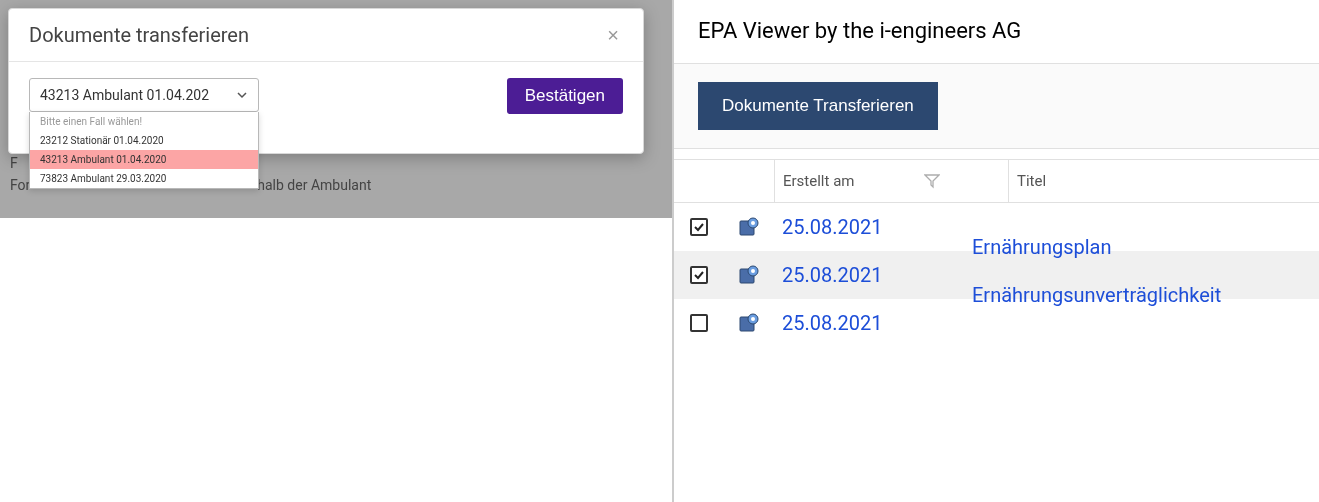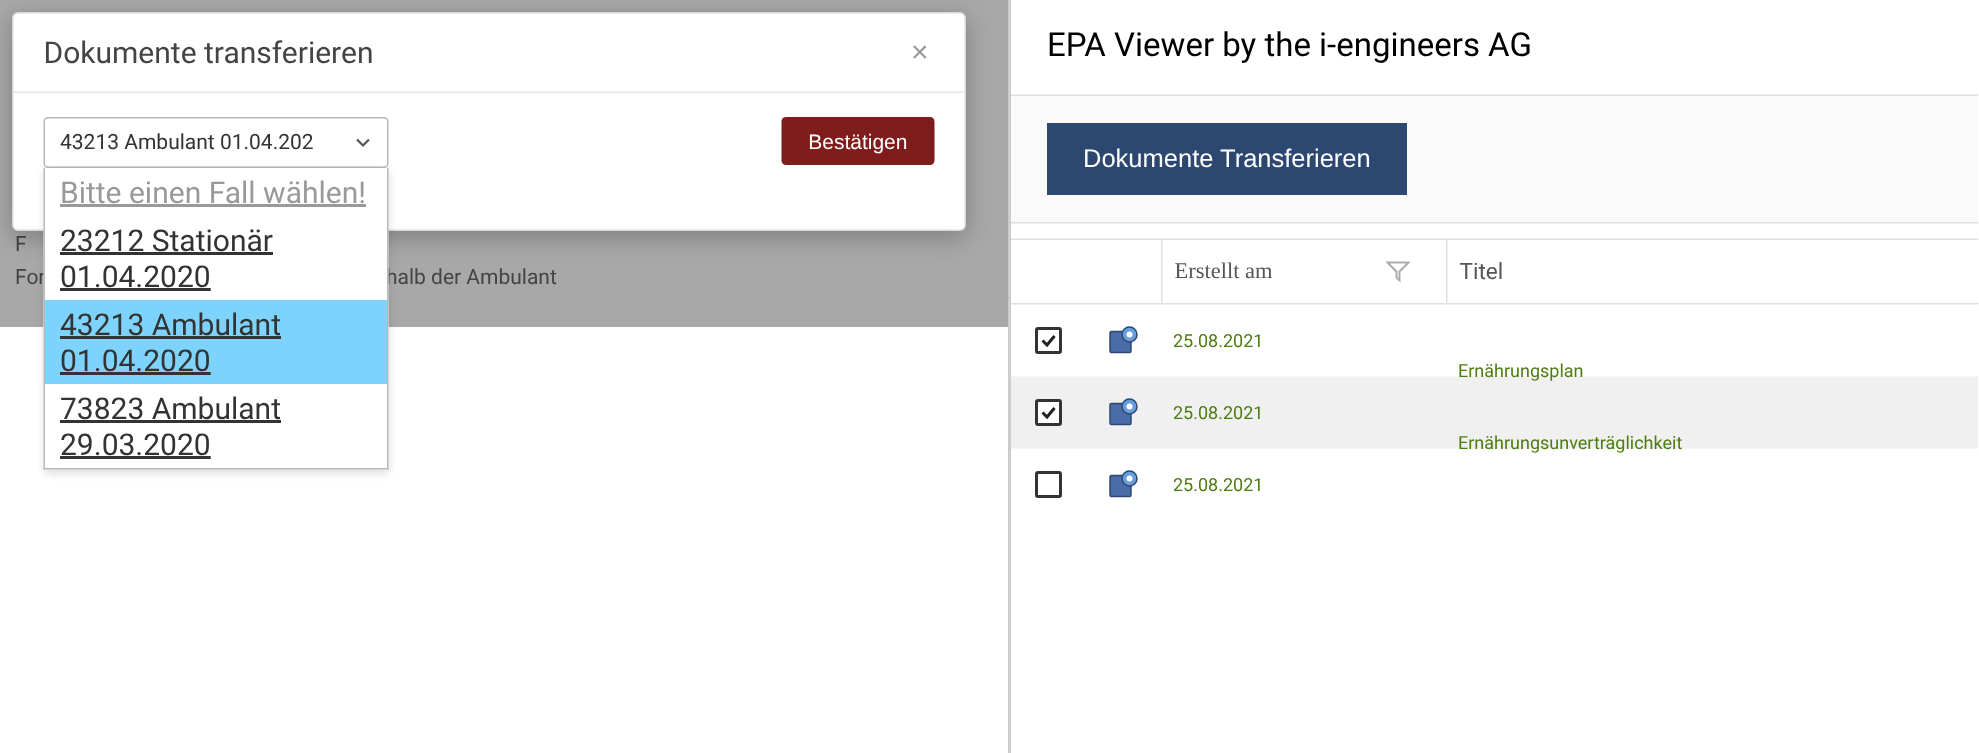--- a/index.html
+++ b/index.html
@@ -97,38 +97,37 @@
       top: 34px;
       width: 230px;
       background: #fff;
       border: 1px solid #b8b8b8;
       border-top: none;
       z-index: 10;
       box-shadow: 0 2px 6px rgba(0,0,0,0.15);
     }
     .dropdown-item {
       padding: 4px 10px;
-      font-size: 20px;
+      font-size: 10px;
       color: #333;
       cursor: pointer;
-      text-decoration: underline;
     }
     .dropdown-item.placeholder {
       color: #999;
       cursor: default;
     }
     .dropdown-item.selected {
-      background: #7dd3fc;
+      background: #fca5a5;
     }
     .confirm-btn {
-      background: #7f1d1d;
+      background: #4c1d95;
       color: #fff;
       border: none;
       padding: 8px 18px;
-      font-size: 14px;
+      font-size: 17px;
       border-radius: 3px;
       cursor: pointer;
     }
 
     
     .right-panel {
       position: absolute;
       left: 672px;
       top: 0;
       width: 647px;
@@ -163,33 +162,33 @@
       align-items: center;
       border-top: 1px solid #e0e0e0;
       border-bottom: 1px solid #e0e0e0;
       height: 44px;
       font-size: 15px;
       color: #555;
     }
     .col-check { width: 50px; text-align: center; }
     .col-icon { width: 50px; }
     .col-date { width: 190px; padding-left: 8px; display: flex; align-items: center; justify-content: space-between; padding-right: 24px; }
-    .col-title { flex: 1; padding-left: 8px; border-left: 1px solid #e0e0e0; height: 100%; display: flex; align-items: center; }
-    .col-date-hdr { border-left: 1px solid #e0e0e0; height: 100%; font-family: Liberation Serif, serif; }
+    .col-title { flex: 1; padding-left: 8px; border-left: 1px solid #e0e0e0; height: 100%; display: flex; align-items: center; margin-left: 44px; }
+    .col-date-hdr { border-left: 1px solid #e0e0e0; height: 100%; }
     .filter-icon {
       width: 16px;
       height: 16px;
       opacity: 0.6;
     }
     .table-row {
       display: flex;
       align-items: center;
       height: 48px;
-      font-size: 12px;
-      color: #4d7c0f;
+      font-size: 20px;
+      color: #1d4ed8;
     }
     .table-row.highlighted {
       background: #f0f0f0;
     }
     .row-check {
       width: 50px;
       display: flex;
       justify-content: center;
     }
     .checkbox {

